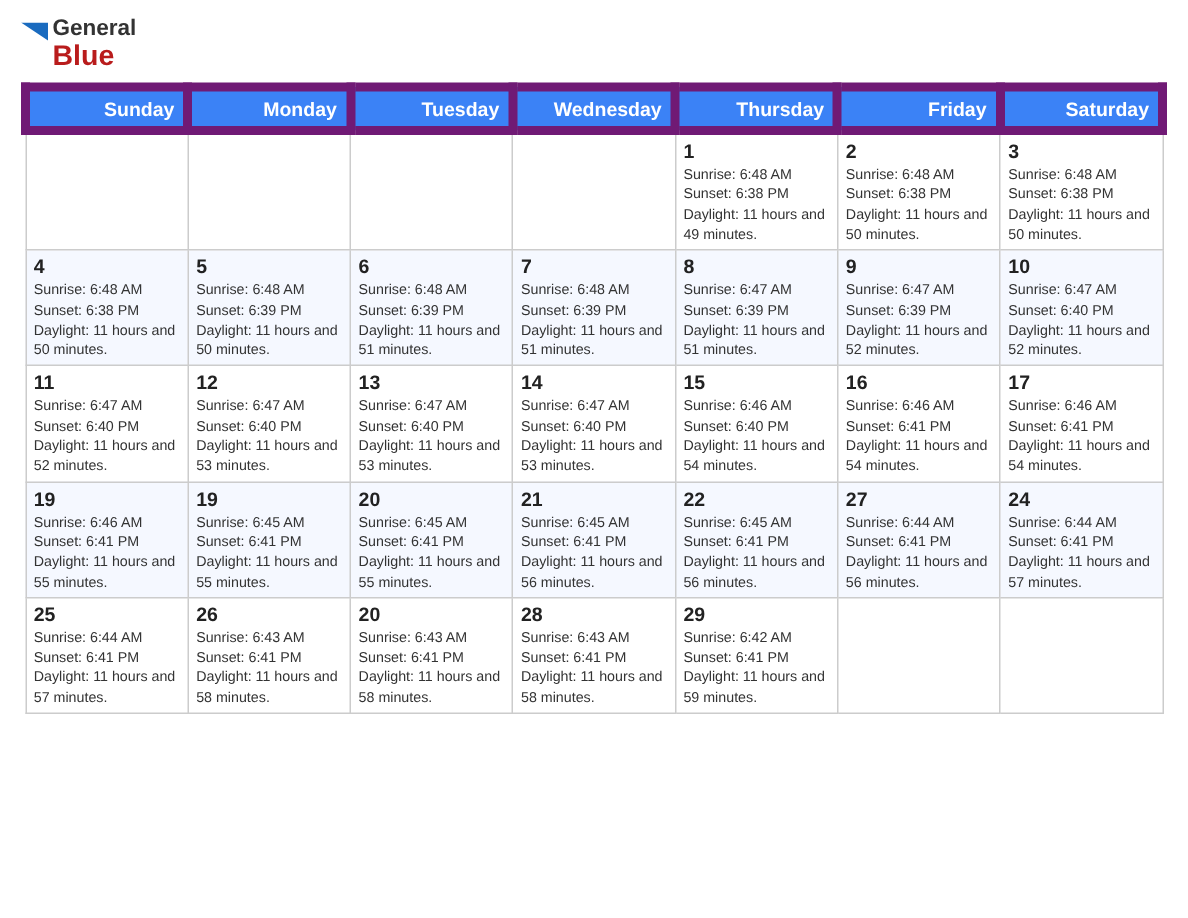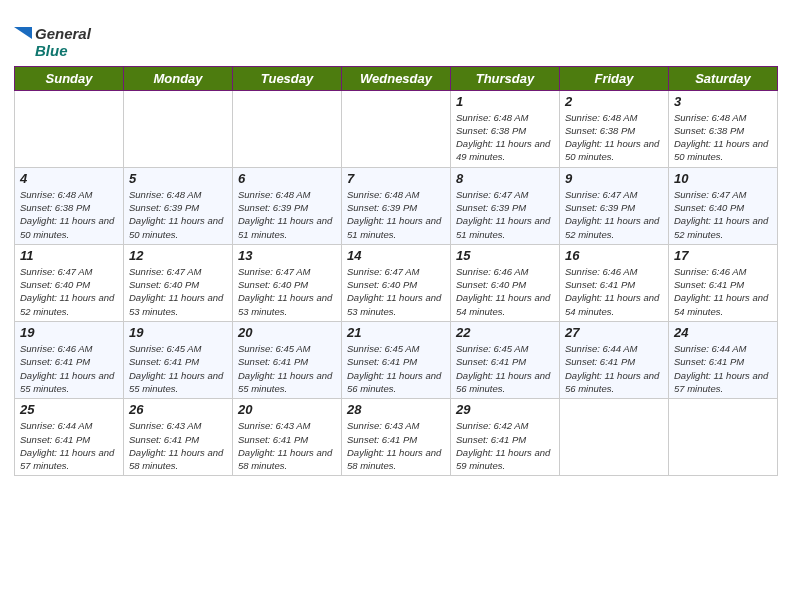--- a/index.html
+++ b/index.html
@@ -7,22 +7,21 @@
       font-family: Arial, sans-serif;
       background: #fff;
       width: 792px;
       height: 612px;
       overflow: hidden;
     }
     .page {
       width: 792px;
       height: 612px;
       background: #fff;
-      padding: 25px 14px 10px 14px;
-      font-style: italic;
+      padding: 10px 14px 10px 14px;
     }
     .header {
       display: flex;
       justify-content: space-between;
       align-items: flex-start;
       margin-bottom: 6px;
     }
     .logo {
       display: flex;
       align-items: center;
@@ -39,27 +38,27 @@
     }
     .subtitle {
       font-size: 14px;
       color: #555;
     }
     .calendar {
       width: 100%;
       border-collapse: collapse;
     }
     .calendar th {
-      background: #4d7c0f;
+      background: #3b82f6;
       color: #fff;
-      text-align: center;
+      text-align: right;
       padding: 4px 6px;
       font-size: 13px;
       font-weight: bold;
-      border: 1px solid #701a75;
+      border: 6px solid #701a75;
     }
     .calendar td {
       border: 1px solid #ccc;
       vertical-align: top;
       padding: 3px 5px;
       width: calc(100% / 7);
       min-height: 72px;
       background: #fff;
     }
     .calendar tr:nth-child(even) td {
@@ -86,21 +85,21 @@
 
 <div class="page">
   <div class="header">
     <div class="logo">
     <div style="display:flex;align-items:center;gap:3px;">
       <svg width="18" height="30" viewBox="0 0 18 30">
         <polygon points="0,0 18,0 18,12" fill="#1a6bbf"></polygon>
       </svg>
       <div>
         <div style="font-size:15px;font-weight:bold;color:#333;line-height:1.15;">General</div>
-        <div style="font-size:15px;font-weight:bold;color:#0f766e;line-height:1.15;">Blue</div>
+        <div style="font-size:19px;font-weight:bold;color:#b91c1c;line-height:1.15;">Blue</div>
       </div>
     </div>
   </div>
     <div class="title-block">
       <div class="month-title"></div>
       <div class="subtitle"></div>
     </div>
   </div>
 
   <table class="calendar">

